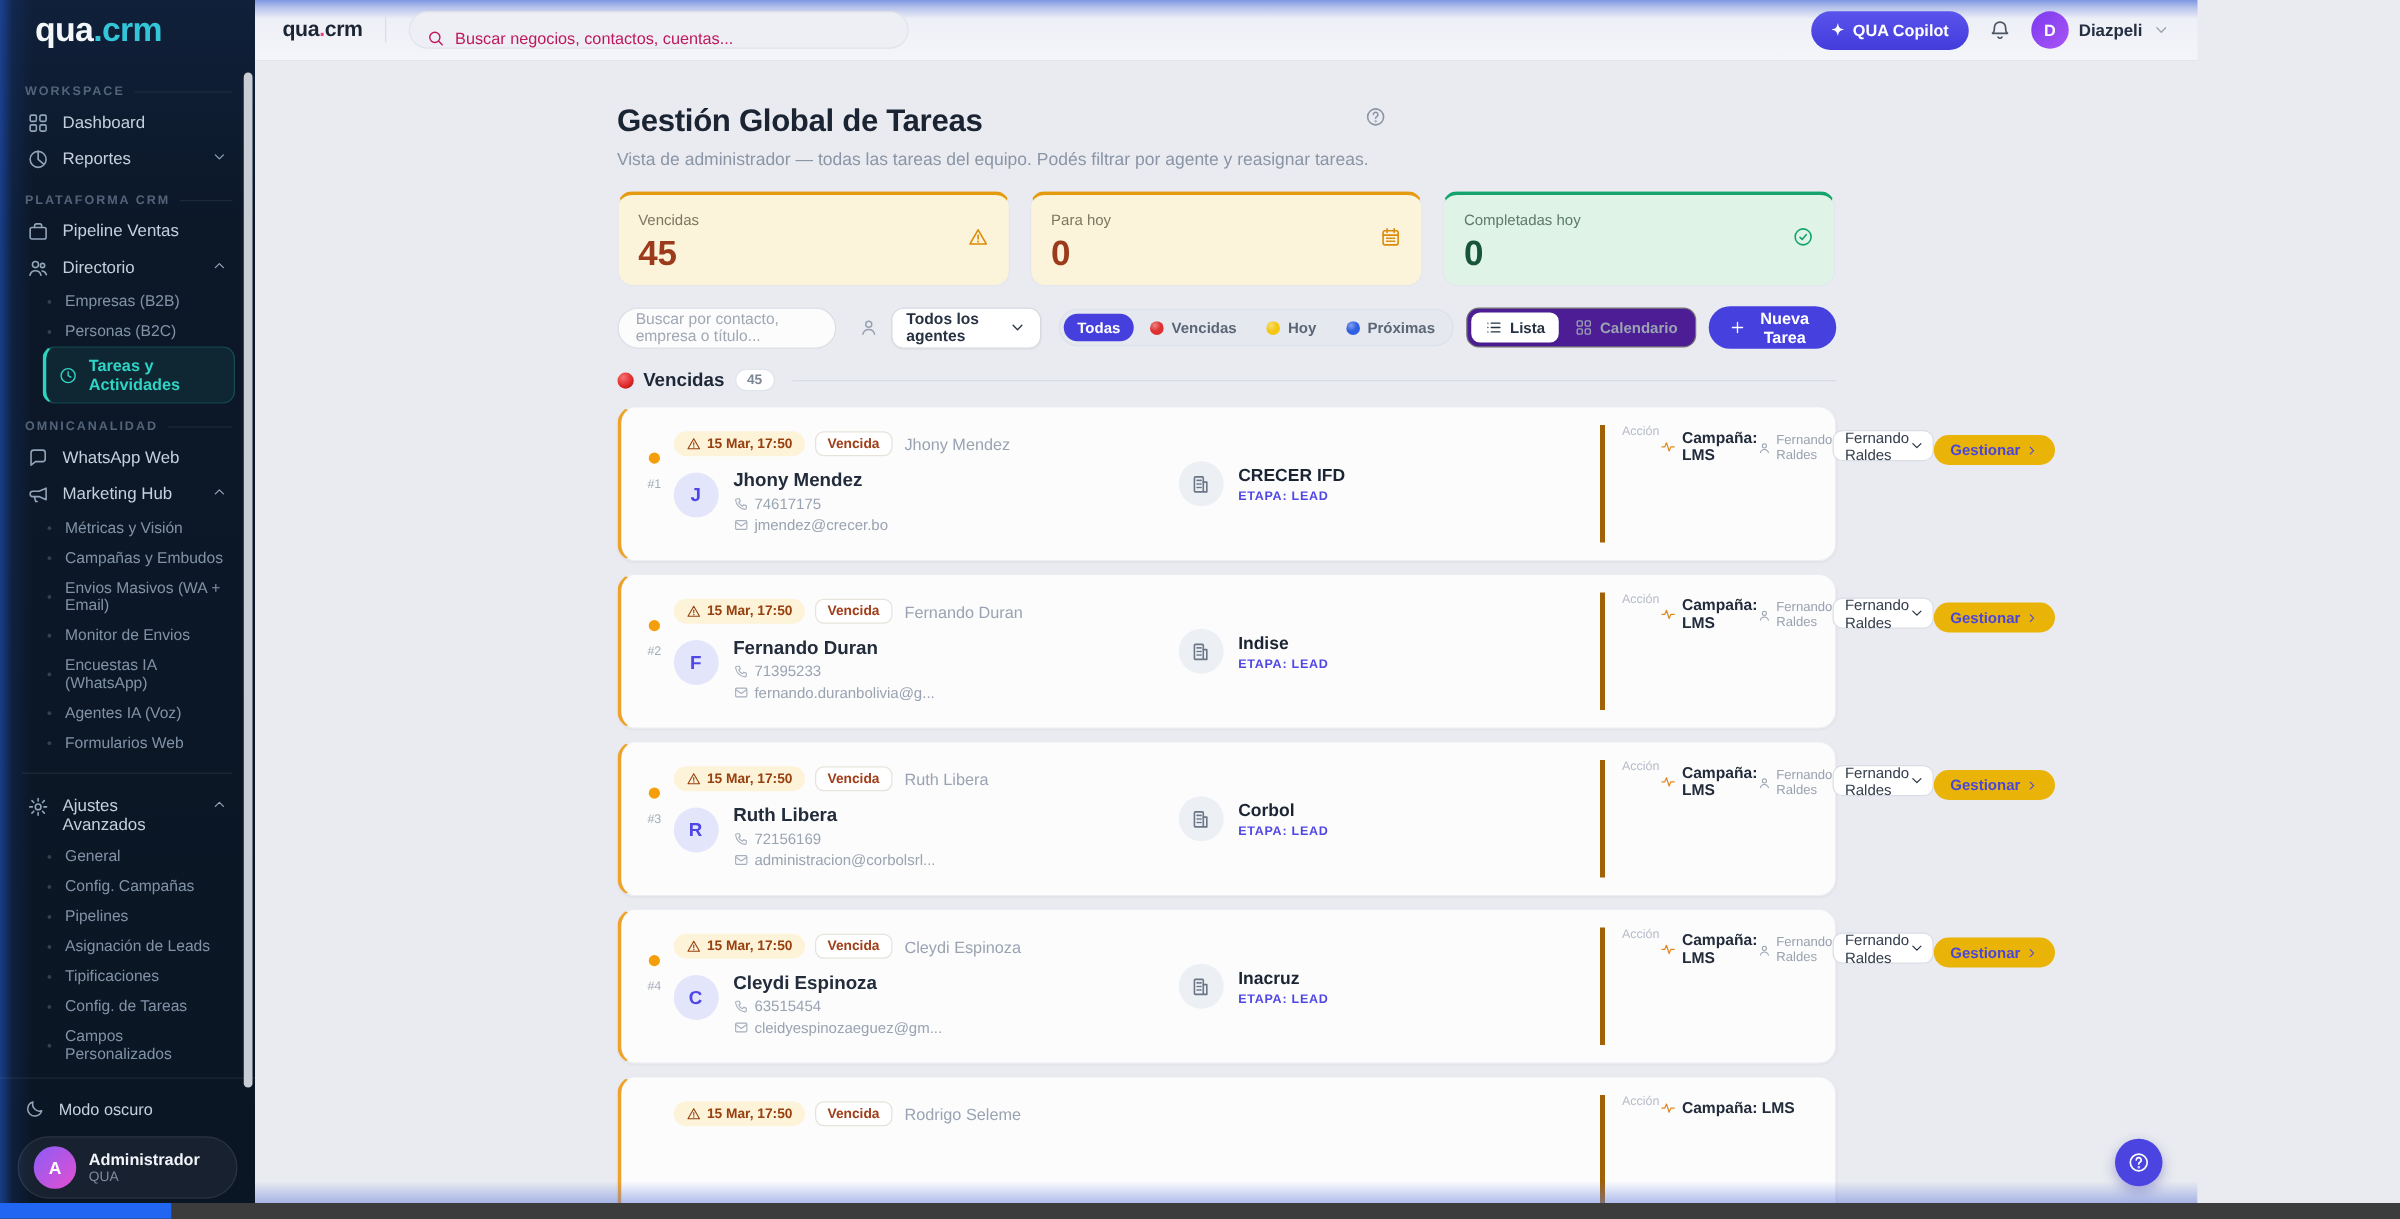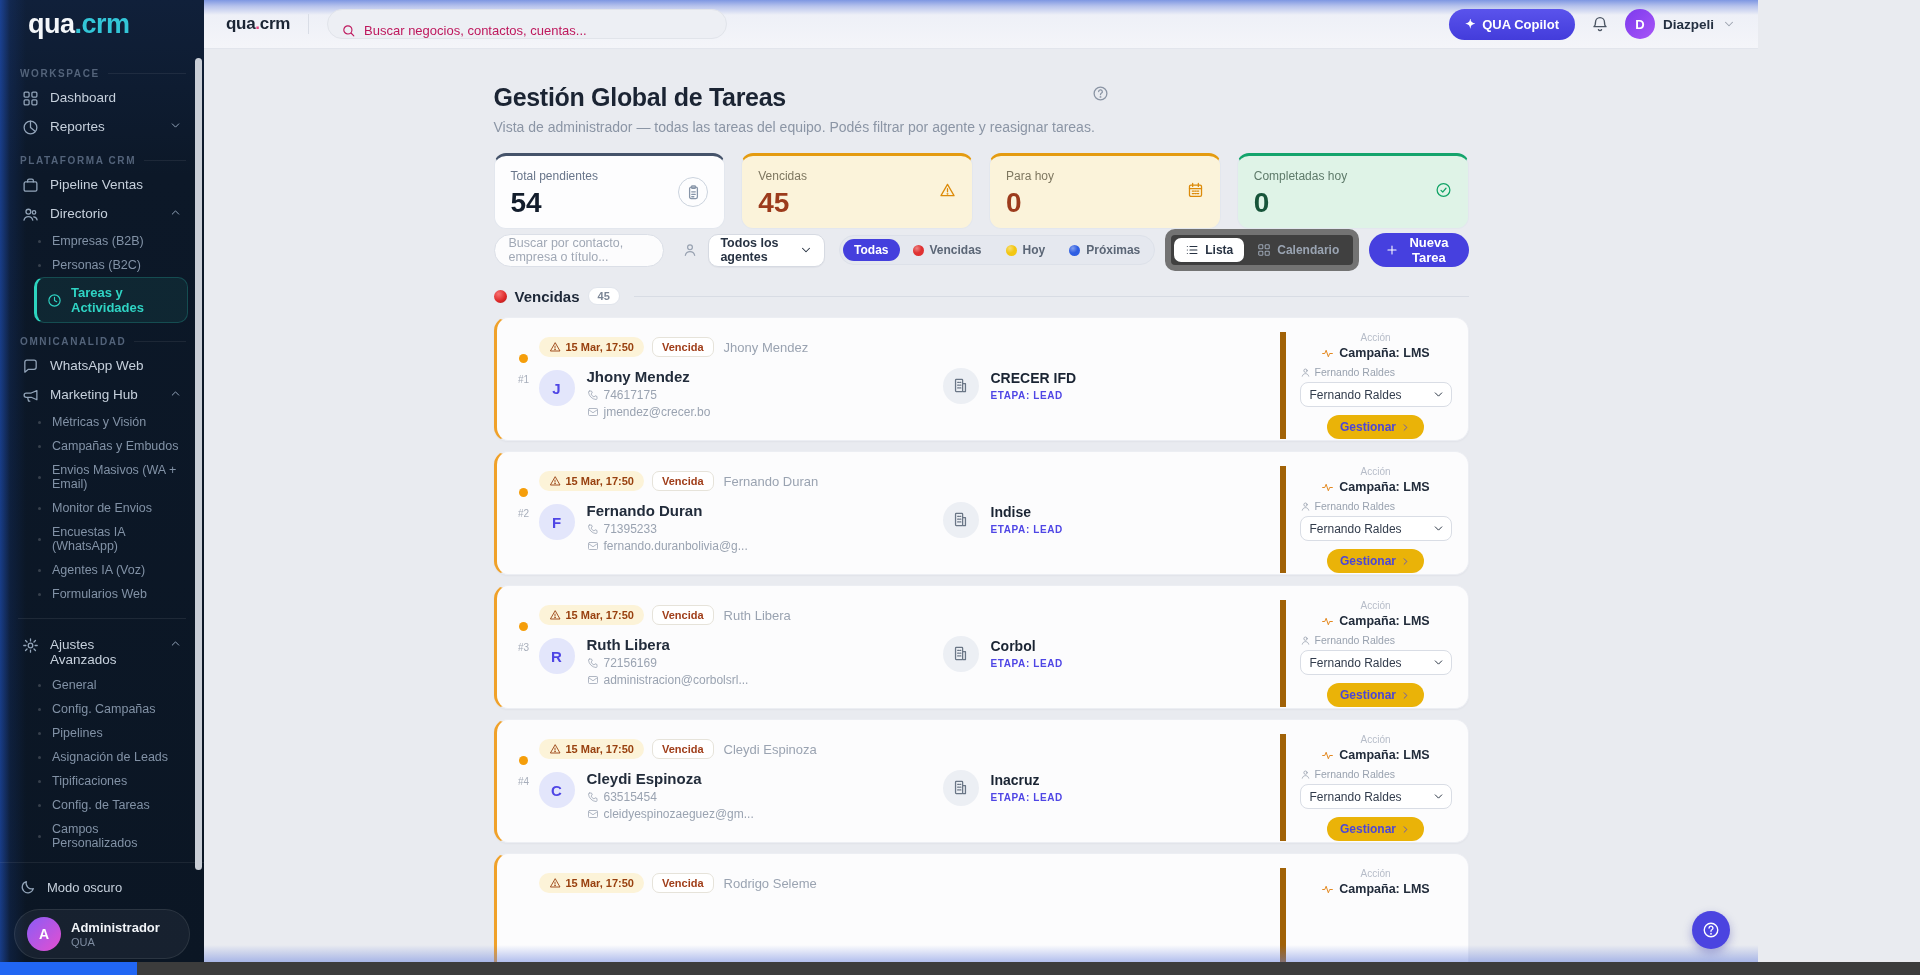--- a/index.html
+++ b/index.html
@@ -77,33 +77,33 @@
   .stat-card{flex:1;height:76px;border-radius:12px;border:1px solid #e3e7ee;border-top:3px solid var(--tc);
     background:var(--bg);padding:13px 16px 10px;position:relative}
   .stat-label{font-size:12px;color:var(--lc)}
   .stat-value{font-size:28px;font-weight:700;color:var(--vc);margin-top:4px}
   .stat-icon{position:absolute;right:16px;top:50%;transform:translateY(-50%);color:var(--ic)}
   .stat-icon.ring{width:30px;height:30px;border:1px solid #ccd4de;border-radius:50%;display:flex;align-items:center;justify-content:center}
   .t-neutral{--tc:#45536a;--bg:#fdfdfe;--lc:#68758a;--vc:#131d2c;--ic:#8795a8}
   .t-warning{--tc:#e49b10;--bg:#fbf3da;--lc:#7e7760;--vc:#9c3b1c;--ic:#dc8a09}
   .t-success{--tc:#14a46c;--bg:#dff3e7;--lc:#5e7a6a;--vc:#17543a;--ic:#12a467}
 
-  .filter-row{display:flex;align-items:center;gap:10px}
+  .filter-row{margin-top:16px;display:flex;align-items:center;gap:10px}
   .f-search{width:232px;height:33px;border-radius:999px;border:1px solid #dbdfe7;background:#fcfcfd;
     display:flex;align-items:center;padding:0 14px;cursor:text}
   .f-search .ph{font-size:12.5px;color:#a0a8b5}
   .agent-ic{color:#97a1b0;margin-left:8px}
   .f-select{height:33px;border-radius:10px;border:1px solid #d6dae2;background:#fff;display:flex;align-items:center;
     gap:10px;padding:0 11px;font-size:12.5px;font-weight:600;color:#273242;cursor:pointer;box-shadow:0 1px 1px rgba(16,24,40,.04)}
   .f-select .icon{color:#273242}
   .pill-group{margin-left:4px;display:flex;gap:2px;background:#e5e8ef;border:1px solid #dde1e9;border-radius:999px;padding:3px}
   .pill{display:flex;align-items:center;gap:6px;padding:4px 11px;border-radius:999px;font-size:12px;font-weight:600;color:#5b6676;cursor:pointer}
   .pill.active{background:#443fdd;color:#fff;font-weight:700}
   .pill-dot{width:11px;height:11px;border-radius:50%;background:radial-gradient(circle at 35% 30%,#fff6,transparent 45%),var(--dc)}
-  .view-toggle{margin-left:auto;display:flex;gap:2px;background:#404040;border:6px solid #737373;border-radius:10px;padding:3px}
+  .view-toggle{margin-left:auto;display:flex;gap:2px;background:#4c1d95;border:1px solid #737373;border-radius:10px;padding:3px}
   .vt-opt{display:flex;align-items:center;gap:6px;padding:5px 11px;border-radius:7px;font-size:12px;font-weight:600;color:#9aa4b2;cursor:pointer}
   .vt-opt.active{background:#fff;color:#273242;box-shadow:0 1px 2px rgba(16,24,40,.08)}
   .new-task-btn{border:0;height:34px;display:flex;align-items:center;gap:6px;padding:0 16px;border-radius:999px;
     background:#4640df;color:#fff;font-size:13px;font-weight:700;cursor:pointer;font-family:inherit}
 
   .summary{margin-top:14px;font-size:12px;color:#8a94a3}
   .summary b{color:#3c4656}
   .section-head{margin-top:16px;display:flex;align-items:center;gap:8px}
   .red-dot{width:13px;height:13px;border-radius:50%;background:radial-gradient(circle at 35% 30%,#f87171,#dc2626 60%,#991b1b)}
   .sh-title{font-size:15px;font-weight:700;color:#1d2737}
@@ -124,21 +124,21 @@
   .t-row2{margin-top:11px;display:flex;gap:12px}
   .c-avatar{width:36px;height:36px;border-radius:50%;background:#e3e6fb;color:#4f46e5;font-weight:700;font-size:15px;
     display:flex;align-items:center;justify-content:center;margin-top:2px}
   .c-name{font-size:15px;font-weight:700;color:#222c3b}
   .c-line{display:flex;align-items:center;gap:5px;margin-top:3px;font-size:12px;color:#9aa3b1}
   .c-line .icon{color:#a7afbc}
   .t-company{align-self:center;display:flex;align-items:center;gap:12px;padding-left:6px}
   .b-circle{width:36px;height:36px;border-radius:50%;background:#eceff4;color:#6a7686;display:flex;align-items:center;justify-content:center}
   .co-name{font-size:14px;font-weight:700;color:#1a2433}
   .co-stage{font-size:10px;font-weight:700;letter-spacing:.6px;color:#4f46e5;margin-top:4px}
-  .t-right{border-left:6px solid #a16207;margin:14px 0;padding-left:14px;display:flex;flex-direction:column;align-items:center}
+  .t-right{border-left:4px solid #a16207;margin:14px 0;padding-left:14px;display:flex;flex-direction:row;align-items:flex-start}
   .r-action{font-size:10px;color:#b6bcc8}
   .r-campaign{margin-top:3px;display:flex;align-items:center;gap:5px;font-size:12.5px;font-weight:700;color:#222c3b}
   .r-campaign .icon{color:#e2861b}
   .r-assignee{margin-top:6px;align-self:flex-start;display:flex;align-items:center;gap:4px;font-size:10.5px;color:#99a2af}
   .r-select{margin-top:4px;width:100%;height:25px;border-radius:8px;border:1px solid #d9dde5;background:#fff;
     display:flex;align-items:center;justify-content:space-between;padding:0 6px 0 9px;font-size:12px;color:#323c4c;cursor:pointer}
   .r-select .icon{color:#273242}
   .r-manage{margin-top:8px;display:flex;align-items:center;gap:4px;background:#eab308;color:#4b46d8;
     font-size:12px;font-weight:700;padding:5px 13px;border-radius:999px;cursor:pointer}
 
@@ -383,33 +383,20 @@
               <svg viewBox="0 0 24 24" fill="none" stroke="currentColor" stroke-width="1.8" stroke-linecap="round" stroke-linejoin="round">
                 <circle cx="12" cy="12" r="9"></circle>
                 <path d="M9.4 9.3a2.6 2.6 0 1 1 3.8 2.4c-.8.4-1.2 1-1.2 1.9"></path>
                 <circle cx="12" cy="17" r=".4"></circle>
               </svg>
             </span>
         </div>
         <p class="subtitle">Vista de administrador — todas las tareas del equipo. Podés filtrar por agente y reasignar tareas.</p>
 
         <div class="stats" id="stats">
-            <div class="stat-card t-neutral">
-              <div class="stat-label">Total pendientes</div>
-              <div class="stat-value">54</div>
-              <span class="stat-icon ring">
-                <span class="icon i17">
-                  <svg viewBox="0 0 24 24" fill="none" stroke="currentColor" stroke-width="1.8" stroke-linecap="round" stroke-linejoin="round">
-                    <rect x="6.5" y="4.5" width="11" height="16" rx="2"></rect>
-                    <rect x="9.3" y="2.8" width="5.4" height="3.4" rx="1"></rect>
-                    <path d="M9.5 11h5M9.5 14.5h5M9.5 18h3"></path>
-                  </svg>
-                </span>
-              </span>
-            </div>
             <div class="stat-card t-warning">
               <div class="stat-label">Vencidas</div>
               <div class="stat-value">45</div>
               <span class="stat-icon"><span class="icon i17">
                   <svg viewBox="0 0 24 24" fill="none" stroke="currentColor" stroke-width="1.8" stroke-linecap="round" stroke-linejoin="round">
                     <path d="M12 4 2.8 20h18.4z"></path>
                     <path d="M12 10.2v4.2"></path>
                     <circle cx="12" cy="17.3" r="0.4"></circle>
                   </svg>
                 </span></span>

